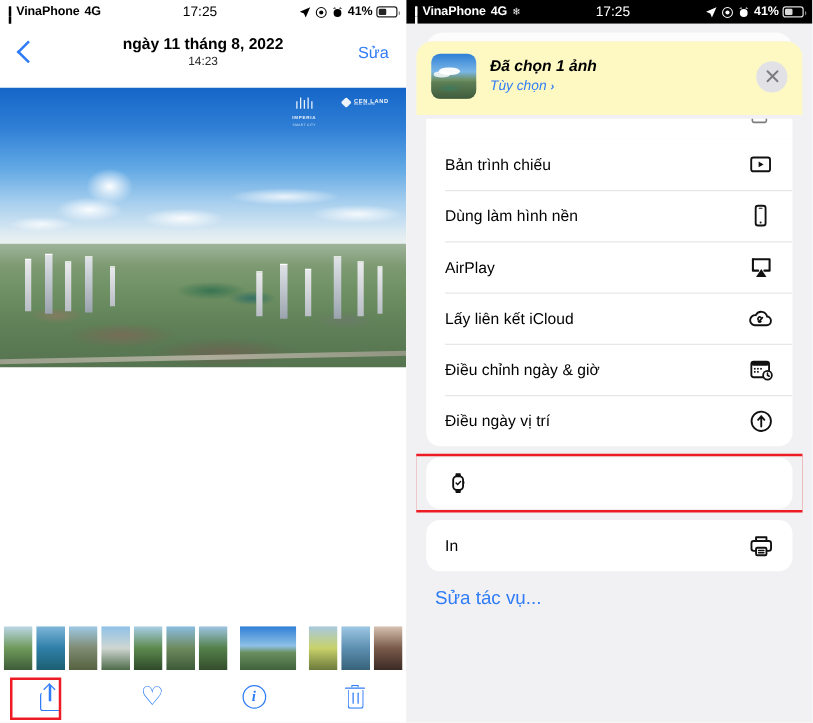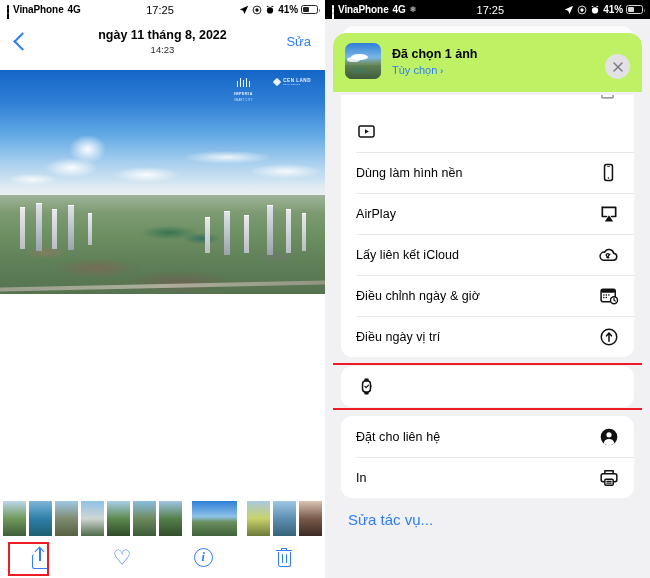--- a/index.html
+++ b/index.html
@@ -189,23 +189,24 @@
   .sheet-bg{ position:absolute; inset:19px 0 0 0; background:#f1f1f3; }
   .peek-card{
     position:absolute; left:16px; right:16px; top:26px; height:14px;
     background:#ffffff; border-radius:13px 13px 0 0; opacity:.75;
   }
   .sheet{
     position:absolute; left:8px; right:8px; top:33px; bottom:0;
     background:#f1f1f3; border-radius:13px 13px 0 0; overflow:hidden;
   }
   .sheet-header{
-    background:#bef264; border-radius:13px 13px 0 0;
-    display:flex; align-items:flex-end; padding:10px 12px 13px 12px; position:relative;
+    background:#fef9c3; border-radius:13px 13px 0 0;
+    display:flex; align-items:center; padding:10px 12px 13px 12px; position:relative;
     z-index:5;
+    font-style:italic;
   }
   .hdr-thumb{
     width:36px;height:36px;border-radius:7px;overflow:hidden;flex:0 0 auto;position:relative;
     background:linear-gradient(180deg,#2f7fd6 0%,#79b6e6 40%,#6e8f63 58%,#4e6b4a 100%);
   }
   .hdr-thumb .c1{position:absolute;left:18%;top:30%;width:46%;height:18%;background:#fff;border-radius:50%;opacity:.95;}
   .hdr-thumb .c2{position:absolute;left:5%;top:40%;width:38%;height:12%;background:#fff;border-radius:50%;opacity:.8;}
   .hdr-thumb .g{position:absolute;left:0;right:0;bottom:0;height:40%;
     background:radial-gradient(ellipse 14px 5px at 40% 40%,#3d7a5c,transparent 70%),
                linear-gradient(180deg,#5f8257,#3f5b3c);}
@@ -455,20 +456,21 @@
           <span class="pi">
             <svg width="15" height="15" viewBox="0 0 24 24">
                 <rect x="3" y="6" width="18" height="13" rx="2" fill="none" stroke="#111" stroke-width="2"></rect>
               </svg>
           </span>
         </div>
 
         <div class="card top" style="margin-top:16px;">
 
           <div class="row">
+            <span class="row-label">Bản trình chiếu</span>
             <span class="row-icon">
               <svg width="19" height="19" viewBox="0 0 24 24">
                   <rect x="2.5" y="5" width="19" height="14" rx="2.2" fill="none" stroke="#111" stroke-width="1.9"></rect>
                   <path d="M10 9.2l5 2.8-5 2.8z" fill="#111"></path>
                 </svg>
             </span>
           </div>
 
           <div class="row">
             <span class="row-label">Dùng làm hình nền</span>
@@ -548,30 +550,20 @@
             </div>
           </div>
           <div class="redbox" style="left:-2px; top:-3px; right:-2px; height:47px;"></div>
         </div>
 
         <div class="gap8" style="height:1px;"></div>
 
         <div class="card" style="margin-top:8px;">
 
 
-          <div class="row">
-            <span class="row-label">Đặt cho liên hệ</span>
-            <span class="row-icon">
-              <svg width="20" height="20" viewBox="0 0 24 24">
-                  <circle cx="12" cy="12" r="10" fill="#111"></circle>
-                  <circle cx="12" cy="9.4" r="3.1" fill="#fff"></circle>
-                  <path d="M5.6 19.4a6.6 6.6 0 0 1 12.8 0A9.9 9.9 0 0 1 12 22a9.9 9.9 0 0 1-6.4-2.6z" fill="#fff"></path>
-                </svg>
-            </span>
-          </div>
 
           <div class="row">
             <span class="row-label">In</span>
             <span class="row-icon">
               <svg width="20" height="20" viewBox="0 0 24 24">
                   <path d="M7 7V3.4h10V7" fill="none" stroke="#111" stroke-width="1.8" stroke-linejoin="round"></path>
                   <rect x="2.6" y="7" width="18.8" height="9.4" rx="2.2" fill="none" stroke="#111" stroke-width="1.8"></rect>
                   <rect x="7" y="13.4" width="10" height="7.2" rx="1.2" fill="#fff" stroke="#111" stroke-width="1.8"></rect>
                   <path d="M9.4 16h5.2M9.4 18.2h5.2" stroke="#111" stroke-width="1.4" stroke-linecap="round"></path>
                 </svg>

